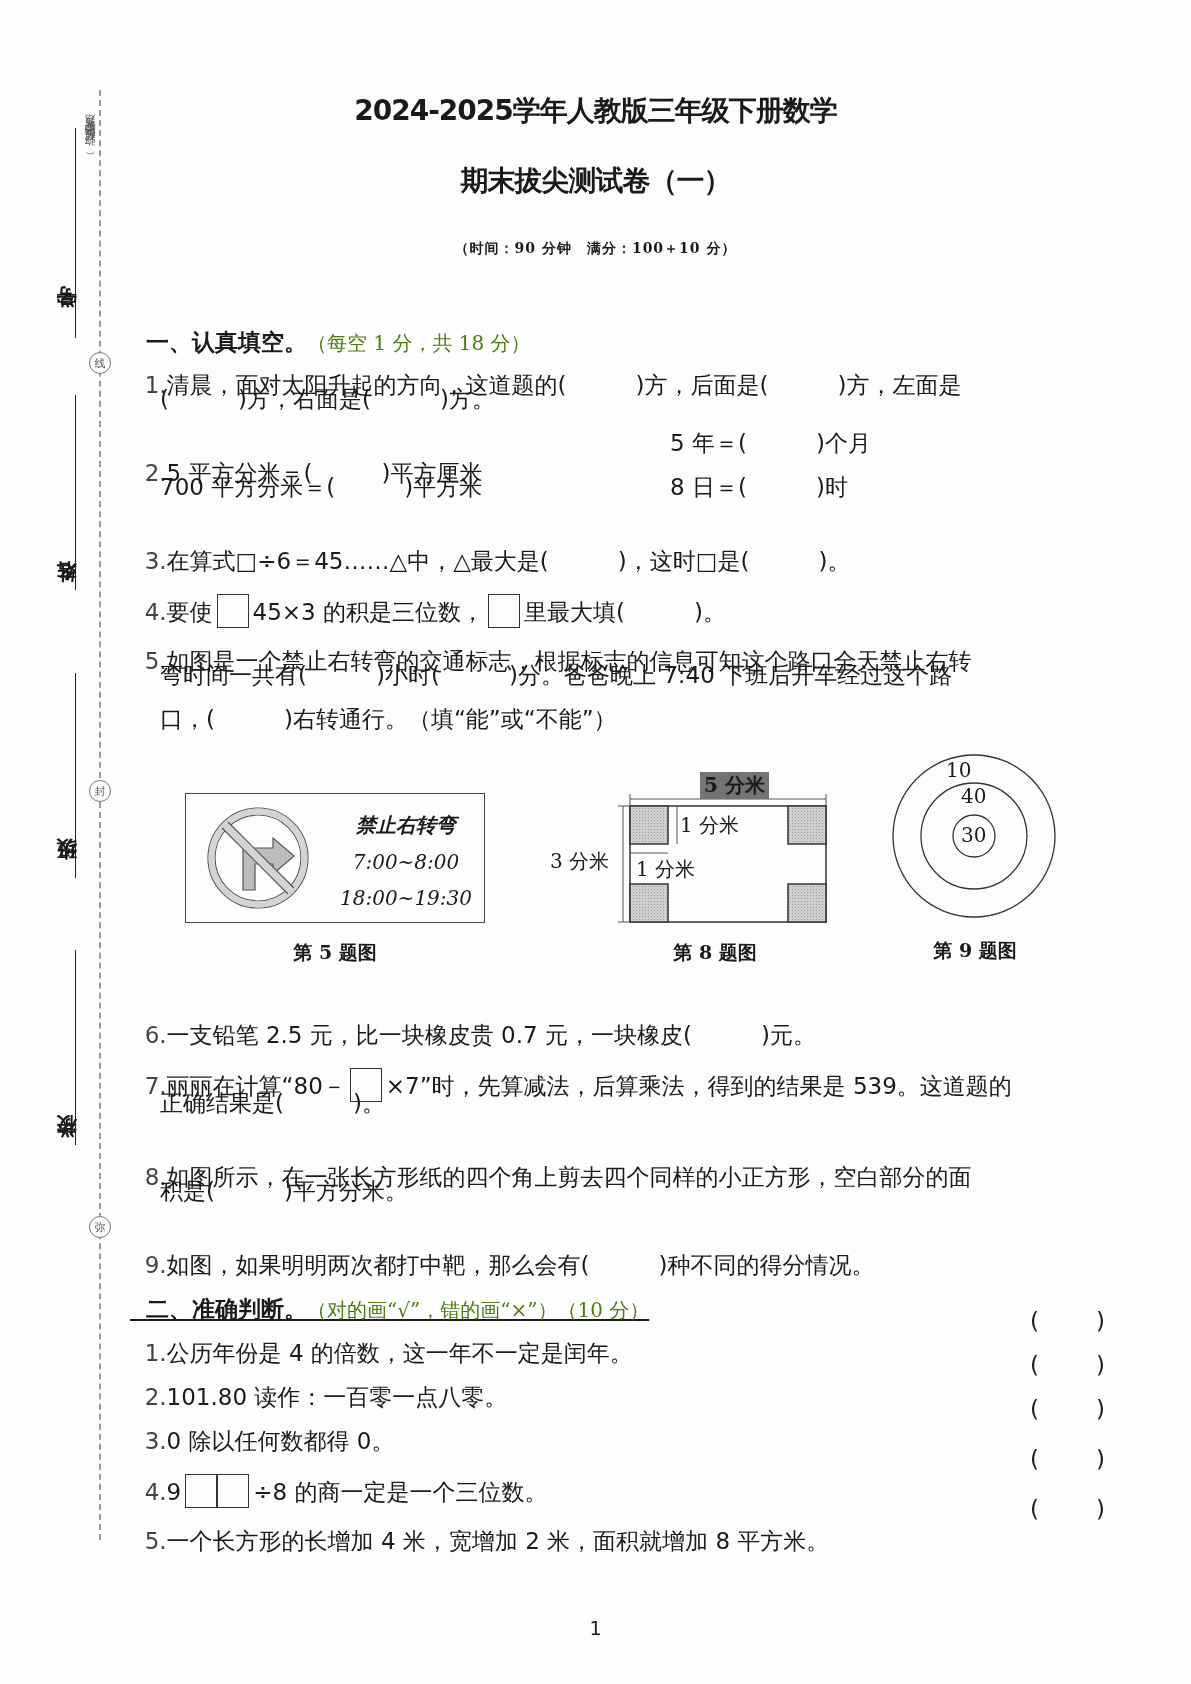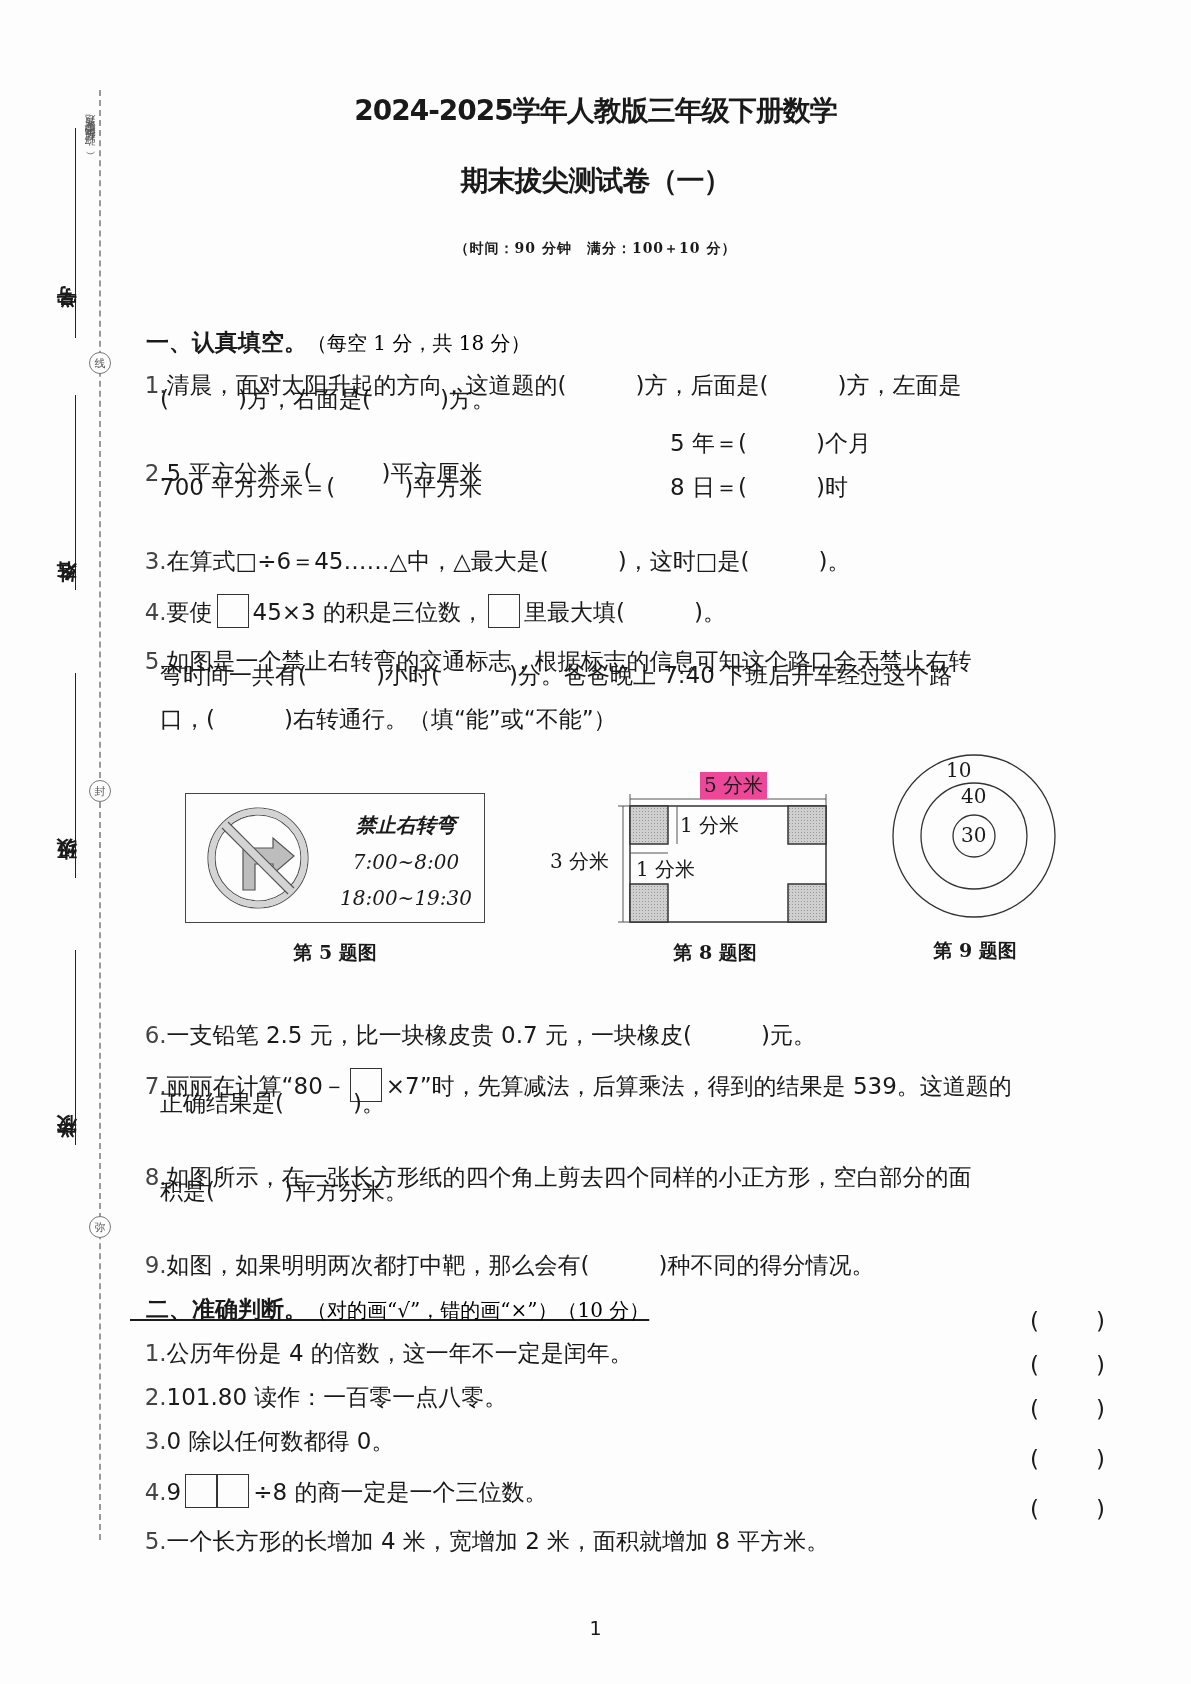--- a/index.html
+++ b/index.html
@@ -41,21 +41,21 @@
     font-size: 14px; font-weight: bold; letter-spacing: 1px;
   }
   
   .line {
     position: absolute; left: 130px; font-size: 23px; white-space: pre;
     font-family: "DejaVu Sans", sans-serif; line-height: 30px;
   }
   .line .num { color: #444; font-weight: normal; }
   .indent { left: 160px; }
   .section { font-weight: bold; }
-  .section .note { font-weight: normal; font-family: "DejaVu Serif", serif; font-size: 20px; color: #000000; }
+  .section .note { font-weight: normal; font-family: "DejaVu Serif", serif; font-size: 20px; color: #4d7c0f; }
   .box {
     display: inline-block; width: 30px; height: 32px; border: 1.5px solid #333;
     vertical-align: middle; margin: 0 4px; position: relative; top: -2px;
   }
   .paren-pair {
     position: absolute; left: 1030px; font-size: 23px; width: 75px;
     display: flex; justify-content: space-between;
     font-family: "DejaVu Sans", sans-serif;
   }
   
@@ -171,21 +171,21 @@
     <line x1="90" y1="34" x2="90" y2="46" stroke="#555" stroke-width="1"></line>
     <line x1="286" y1="34" x2="286" y2="46" stroke="#555" stroke-width="1"></line>
 
     <line x1="83" y1="46" x2="83" y2="162" stroke="#555" stroke-width="1"></line>
     <line x1="78" y1="46" x2="90" y2="46" stroke="#555" stroke-width="1"></line>
     <line x1="78" y1="162" x2="90" y2="162" stroke="#555" stroke-width="1"></line>
 
     <line x1="137" y1="46" x2="137" y2="84" stroke="#555" stroke-width="1"></line>
     <line x1="90" y1="93" x2="128" y2="93" stroke="#555" stroke-width="1"></line>
   </svg>
-  <div style="position:absolute; left:160px; top:12px; font-size:20px; background:#ec4899; padding:0 4px;">5 分米</div>
+  <div style="position:absolute; left:160px; top:12px; font-size:20px; background:#737373; padding:0 4px;font-weight:bold;">5 分米</div>
   <div style="position:absolute; left:10px; top:88px; font-size:20px;">3 分米</div>
   <div style="position:absolute; left:140px; top:52px; font-size:20px;">1 分米</div>
   <div style="position:absolute; left:96px; top:96px; font-size:20px;">1 分米</div>
 </div>
 <div class="fig-caption" style="left:655px; top:940px; width:120px;">第 8 题图</div>
 
 <div style="position:absolute; left:890px; top:752px; width:168px; height:168px;">
   <svg width="168" height="168" viewBox="0 0 168 168">
     <circle cx="84" cy="84" r="81" fill="none" stroke="#333" stroke-width="1.3"></circle>
     <circle cx="84" cy="84" r="53" fill="none" stroke="#333" stroke-width="1.3"></circle>

